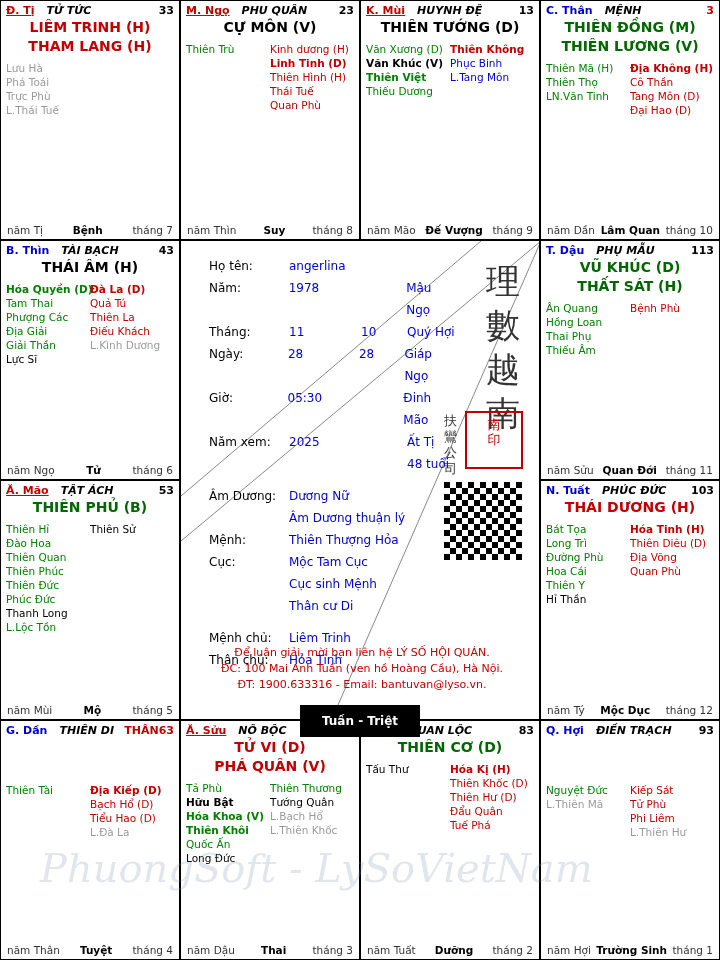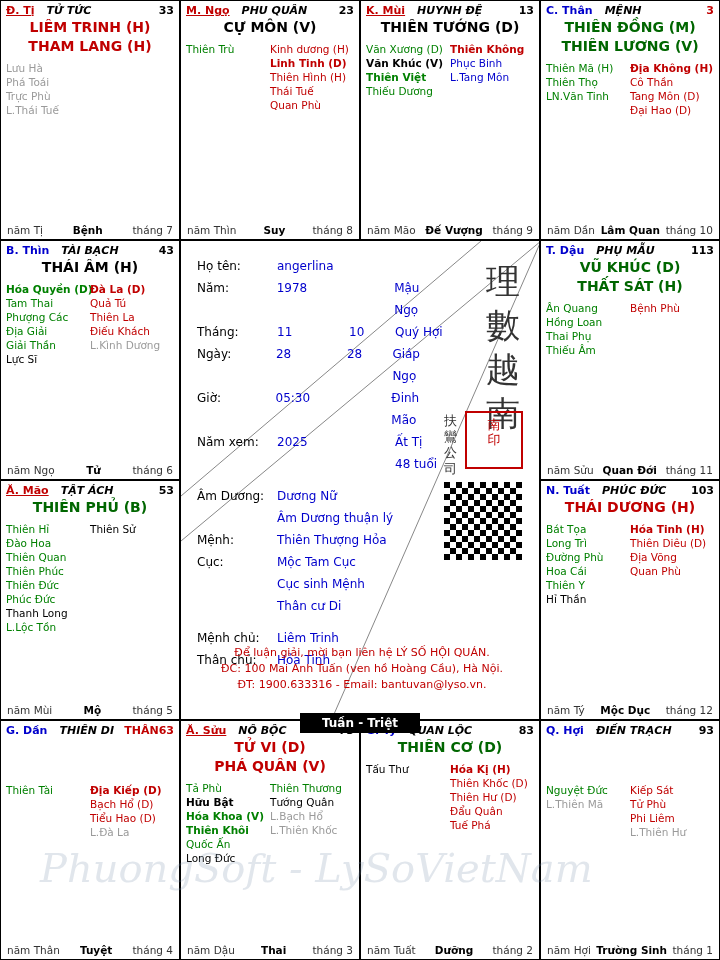--- a/index.html
+++ b/index.html
@@ -61,21 +61,21 @@
   .foot .f2{font-weight:bold;color:#000;}
   .foot .f3{color:#333;}
 
   
   .center{
     position:absolute;left:180px;top:240px;width:360px;height:480px;
     border:1px solid #000;box-sizing:border-box;
     background:#fff;
     overflow:hidden;
   }
-  .info{position:absolute;left:16px;top:14px;width:250px;font-size:12px;color:#0000cc;}
+  .info{position:absolute;left:28px;top:14px;width:250px;font-size:12px;color:#0000cc;}
   .inforow{display:flex;line-height:22px;}
   .inforow .lab{width:80px;color:#000;}
   .inforow .v1{width:72px;}
   .inforow .v2{width:46px;text-align:left;}
   .inforow .v3{}
   .spacer{height:10px;}
   .bignote{
     position:absolute;left:10px;right:6px;bottom:26px;
     color:#c00000;font-size:11px;line-height:16px;text-align:center;
   }
@@ -99,25 +99,24 @@
   .qr{
     position:absolute;right:14px;top:238px;width:78px;height:78px;
     background:
       repeating-linear-gradient(90deg,#000 0 6px,#fff 6px 12px),
       repeating-linear-gradient(0deg,#000 0 6px,#fff 6px 12px);
     background-blend-mode:difference;
     border:3px solid #fff;
   }
   .diag{position:absolute;left:0;top:0;width:360px;height:480px;pointer-events:none;}
   .tabbar{
-    position:absolute;left:300px;top:705px;width:120px;height:20px;
+    position:absolute;left:300px;top:705px;width:120px;height:32px;
     background:#000;color:#fff;font-weight:bold;font-size:12px;
     display:flex;align-items:center;justify-content:center;
     z-index:6;
-    margin-top:8px;
   }
   .watermark{
     position:absolute;left:40px;top:845px;width:640px;
     font-size:40px;color:rgba(120,140,170,0.22);
     font-family:"DejaVu Serif", serif;font-style:italic;
     white-space:nowrap;pointer-events:none;z-index:5;
   }
 </style>
 </head>
 <body>

